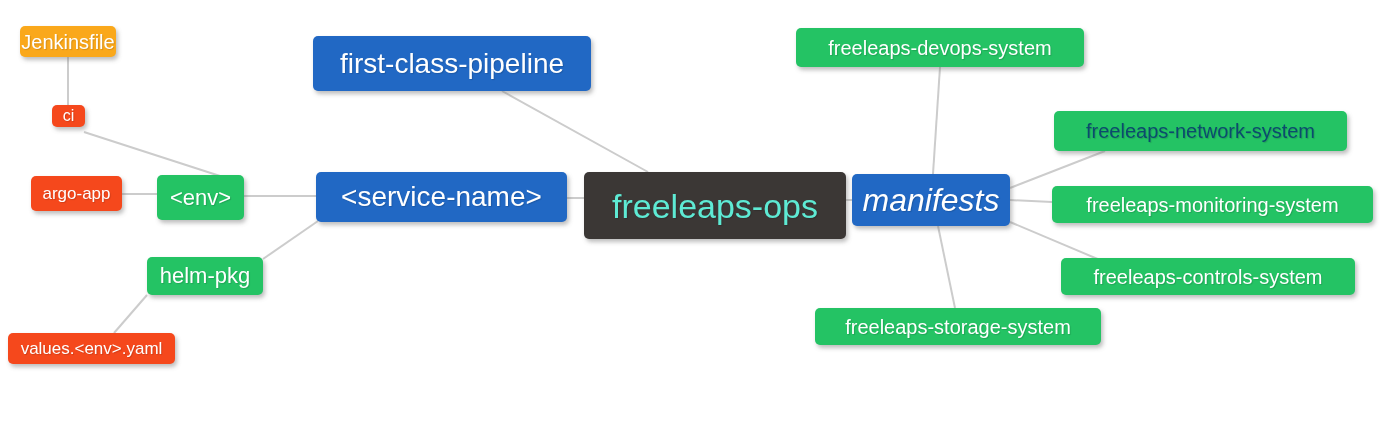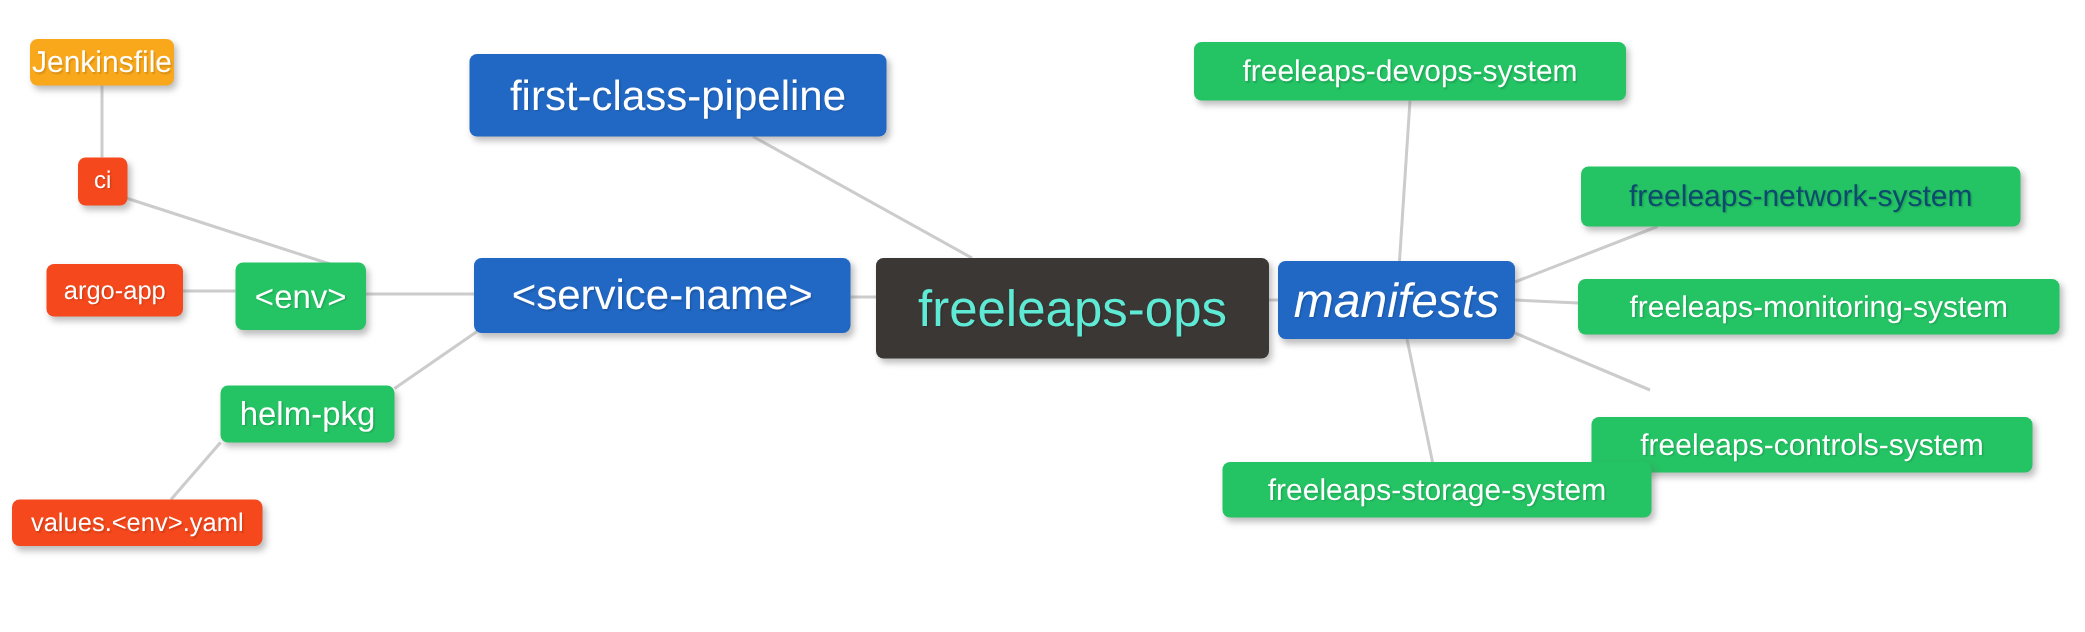--- a/index.html
+++ b/index.html
@@ -62,21 +62,21 @@
       <line x1="933" y1="174" x2="940" y2="67" class="edge-line" stroke="#CCCCCC"></line>
       <line x1="1010" y1="188" x2="1105" y2="151" class="edge-line" stroke="#CCCCCC"></line>
       <line x1="1010" y1="200" x2="1052" y2="202" class="edge-line" stroke="#CCCCCC"></line>
       <line x1="1010" y1="222" x2="1100" y2="260" class="edge-line" stroke="#CCCCCC"></line>
       <line x1="938" y1="226" x2="955" y2="308" class="edge-line" stroke="#CCCCCC"></line>
     </svg>
 
 <div class="node" style="left: 20px; top: 26px; width: 96px; height: 31px; font-size: 20px; background: rgb(250, 168, 27); color: rgb(255, 255, 255);">
       <span>Jenkinsfile</span>
     </div>
-    <div class="node" style="left: 52px; top: 105px; width: 33px; height: 32px; font-size: 16px; background: rgb(245, 72, 28); color: rgb(255, 255, 255);">
+    <div class="node" style="left: 52px; top: 105px; width: 33px; height: 22px; font-size: 16px; background: rgb(245, 72, 28); color: rgb(255, 255, 255);">
       <span>ci</span>
     </div>
     <div class="node" style="left: 31px; top: 176px; width: 91px; height: 35px; font-size: 17px; background: rgb(245, 72, 28); color: rgb(255, 255, 255);">
       <span>argo-app</span>
     </div>
     <div class="node" style="left: 157px; top: 175px; width: 87px; height: 45px; font-size: 22px; background: rgb(36, 195, 100); color: rgb(255, 255, 255);">
       <span>&lt;env&gt;</span>
     </div>
     <div class="node" style="left: 313px; top: 36px; width: 278px; height: 55px; font-size: 28px; background: rgb(33, 104, 196); color: rgb(255, 255, 255);">
       <span>first-class-pipeline</span>
@@ -98,19 +98,19 @@
     </div>
     <div class="node" style="left: 796px; top: 28px; width: 288px; height: 39px; font-size: 20px; background: rgb(36, 195, 100); color: rgb(255, 255, 255);">
       <span>freeleaps-devops-system</span>
     </div>
     <div class="node" style="left: 1054px; top: 111px; width: 293px; height: 40px; font-size: 20px; background: rgb(36, 195, 100); color: #0c4a6e;">
       <span>freeleaps-network-system</span>
     </div>
     <div class="node" style="left: 1052px; top: 186px; width: 321px; height: 37px; font-size: 20px; background: rgb(36, 195, 100); color: rgb(255, 255, 255); text-align: center;">
       <span>freeleaps-monitoring-system</span>
     </div>
-    <div class="node" style="left: 1061px; top: 258px; width: 294px; height: 37px; font-size: 20px; background: rgb(36, 195, 100); color: rgb(255, 255, 255); margin-top: 20px;">
+    <div class="node" style="left: 1061px; top: 258px; width: 294px; height: 37px; font-size: 20px; background: rgb(36, 195, 100); color: rgb(255, 255, 255);">
       <span>freeleaps-controls-system</span>
     </div>
     <div class="node" style="left: 815px; top: 308px; width: 286px; height: 37px; font-size: 20px; background: rgb(36, 195, 100); color: rgb(255, 255, 255);">
       <span>freeleaps-storage-system</span>
     </div>
   </div>
 
 </body></html>

